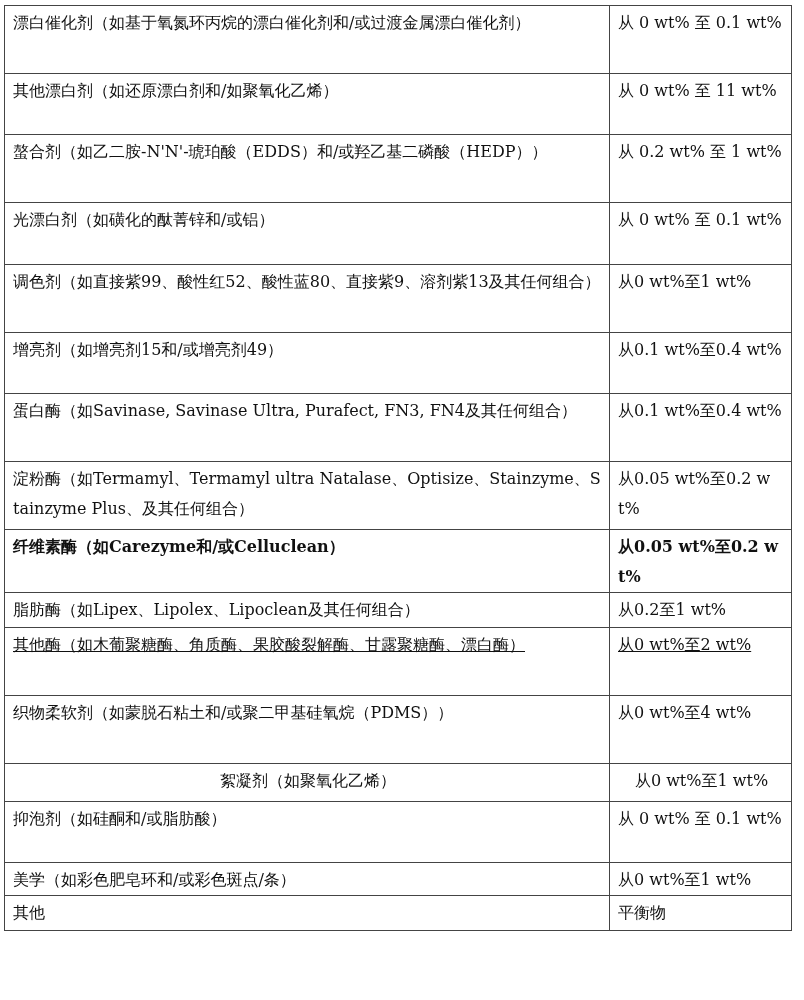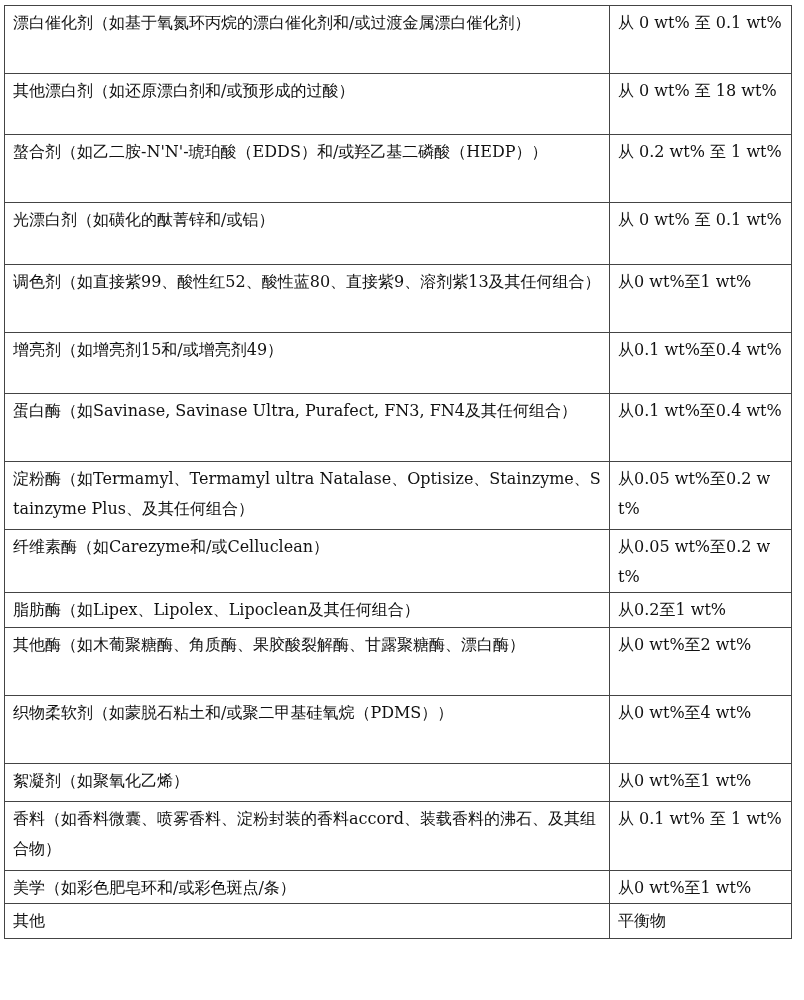--- a/index.html
+++ b/index.html
@@ -20,22 +20,22 @@
   <colgroup>
       <col class="c1">
       <col class="c2">
     </colgroup>
   <tbody id="tbody">
       <tr style="height: 68px;">
         <td>漂白催化剂（如基于氧氮环丙烷的漂白催化剂和/或过渡金属漂白催化剂）</td>
         <td class="range">从 0  wt% 至 0.1 wt%</td>
       </tr>
       <tr style="height: 61px;">
-        <td>其他漂白剂（如还原漂白剂和/或预形成的过酸）</td>
-        <td class="range">从 0  wt% 至 18 wt%</td>
+        <td>其他漂白剂（如还原漂白剂和/如聚氧化乙烯）</td>
+        <td class="range">从 0  wt% 至 11 wt%</td>
       </tr>
       <tr style="height: 68px;">
         <td>螯合剂（如乙二胺-N'N'-琥珀酸（EDDS）和/或羟乙基二磷酸（HEDP））</td>
         <td class="range">从 0.2  wt% 至 1 wt%</td>
       </tr>
       <tr style="height: 62px;">
         <td>光漂白剂（如磺化的酞菁锌和/或铝）</td>
         <td class="range">从 0  wt% 至 0.1 wt%</td>
       </tr>
       <tr style="height: 68px;">
@@ -47,43 +47,43 @@
         <td class="range">从0.1  wt%至0.4 wt%</td>
       </tr>
       <tr style="height: 68px;">
         <td>蛋白酶（如Savinase, Savinase Ultra, Purafect, FN3, FN4及其任何组合）</td>
         <td class="range">从0.1  wt%至0.4 wt%</td>
       </tr>
       <tr style="height: 68px;">
         <td>淀粉酶（如Termamyl、Termamyl ultra Natalase、Optisize、Stainzyme、Stainzyme Plus、及其任何组合）</td>
         <td class="range">从0.05  wt%至0.2 wt%</td>
       </tr>
-      <tr style="height: 61px;">
+      <tr style="height: 61px; font-weight: bold;">
         <td>纤维素酶（如Carezyme和/或Celluclean）</td>
         <td class="range">从0.05  wt%至0.2 wt%</td>
       </tr>
       <tr style="height: 35px;">
         <td>脂肪酶（如Lipex、Lipolex、Lipoclean及其任何组合）</td>
         <td class="range">从0.2至1 wt%</td>
       </tr>
-      <tr style="height: 68px;">
+      <tr style="height: 68px; text-decoration: underline;">
         <td>其他酶（如木葡聚糖酶、角质酶、果胶酸裂解酶、甘露聚糖酶、漂白酶）</td>
         <td class="range">从0 wt%至2 wt%</td>
       </tr>
       <tr style="height: 68px;">
         <td>织物柔软剂（如蒙脱石粘土和/或聚二甲基硅氧烷（PDMS））</td>
         <td class="range">从0 wt%至4 wt%</td>
       </tr>
-      <tr style="height: 38px;">
+      <tr style="height: 38px; text-align: center;">
         <td>絮凝剂（如聚氧化乙烯）</td>
         <td class="range">从0 wt%至1 wt%</td>
       </tr>
-      <tr style="height: 69px;">
-        <td>香料（如香料微囊、喷雾香料、淀粉封装的香料accord、装载香料的沸石、及其组合物）</td>
-        <td class="range">从 0.1  wt% 至 1 wt%</td>
+      <tr style="height: 61px;">
+        <td>抑泡剂（如硅酮和/或脂肪酸）</td>
+        <td class="range">从 0  wt% 至 0.1 wt%</td>
       </tr>
       <tr style="height: 33px; padding-left: 48px;">
         <td>美学（如彩色肥皂环和/或彩色斑点/条）</td>
         <td class="range">从0 wt%至1 wt%</td>
       </tr>
       <tr style="height: 35px;">
         <td>其他</td>
         <td class="range">平衡物</td>
       </tr>
     </tbody>

